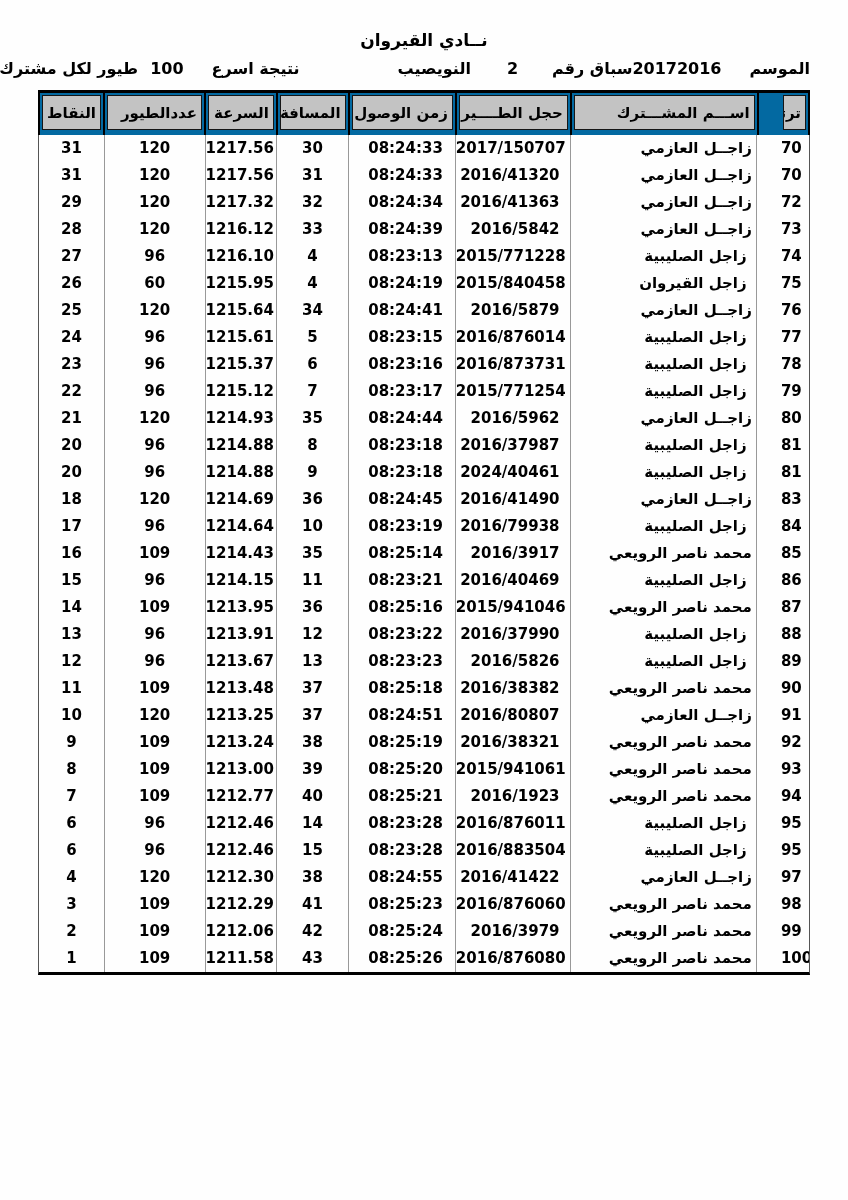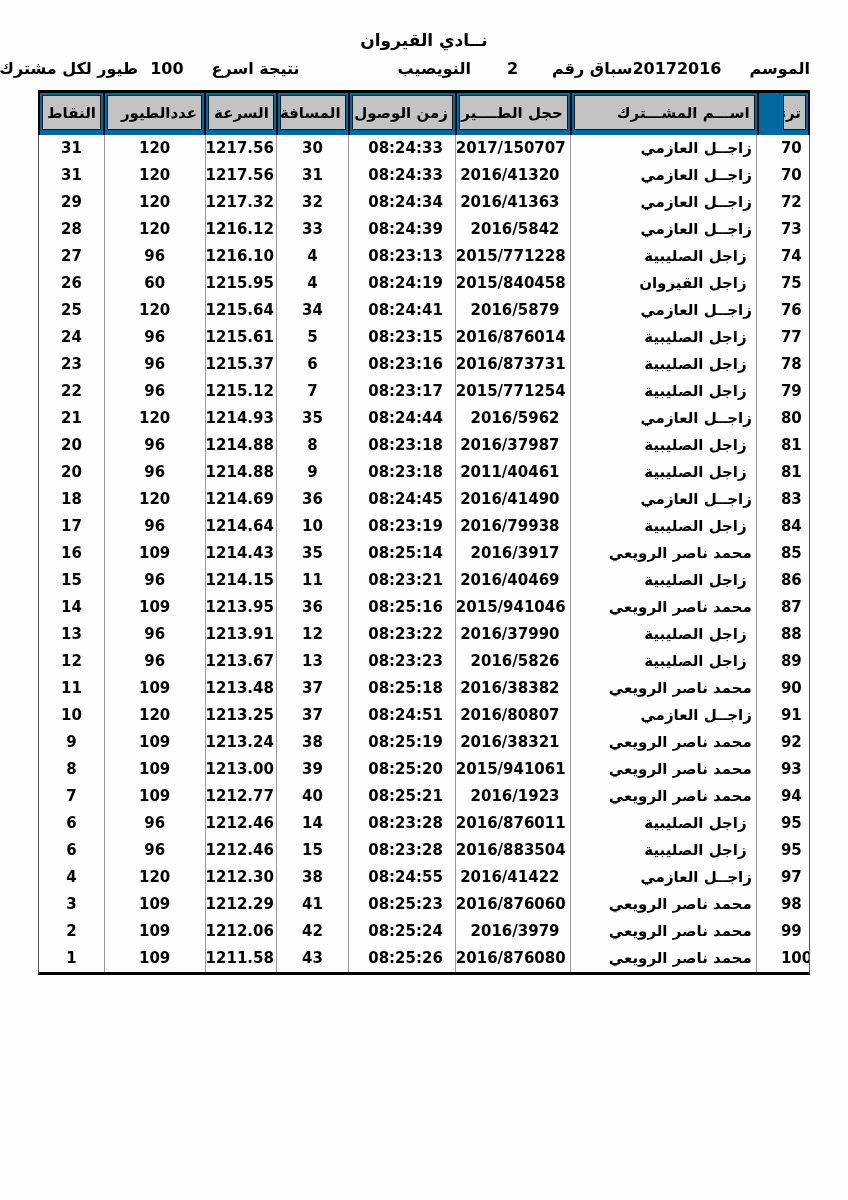--- a/index.html
+++ b/index.html
@@ -240,21 +240,21 @@
           <div class="td c-time">08:23:18</div>
           <div class="td c-dist">8</div>
           <div class="td c-speed">1214.88</div>
           <div class="td c-birds">96</div>
           <div class="td c-points">20</div>
         </div>
 
         <div class="tr">
           <div class="td c-rank">81</div>
           <div class="td c-name"> زاجل الصليبية</div>
-          <div class="td c-ring">2011/40461</div>
+          <div class="td c-ring">2024/40461</div>
           <div class="td c-time">08:23:18</div>
           <div class="td c-dist">9</div>
           <div class="td c-speed">1214.88</div>
           <div class="td c-birds">96</div>
           <div class="td c-points">20</div>
         </div>
 
         <div class="tr">
           <div class="td c-rank">83</div>
           <div class="td c-name">زاجــل العازمي</div>

